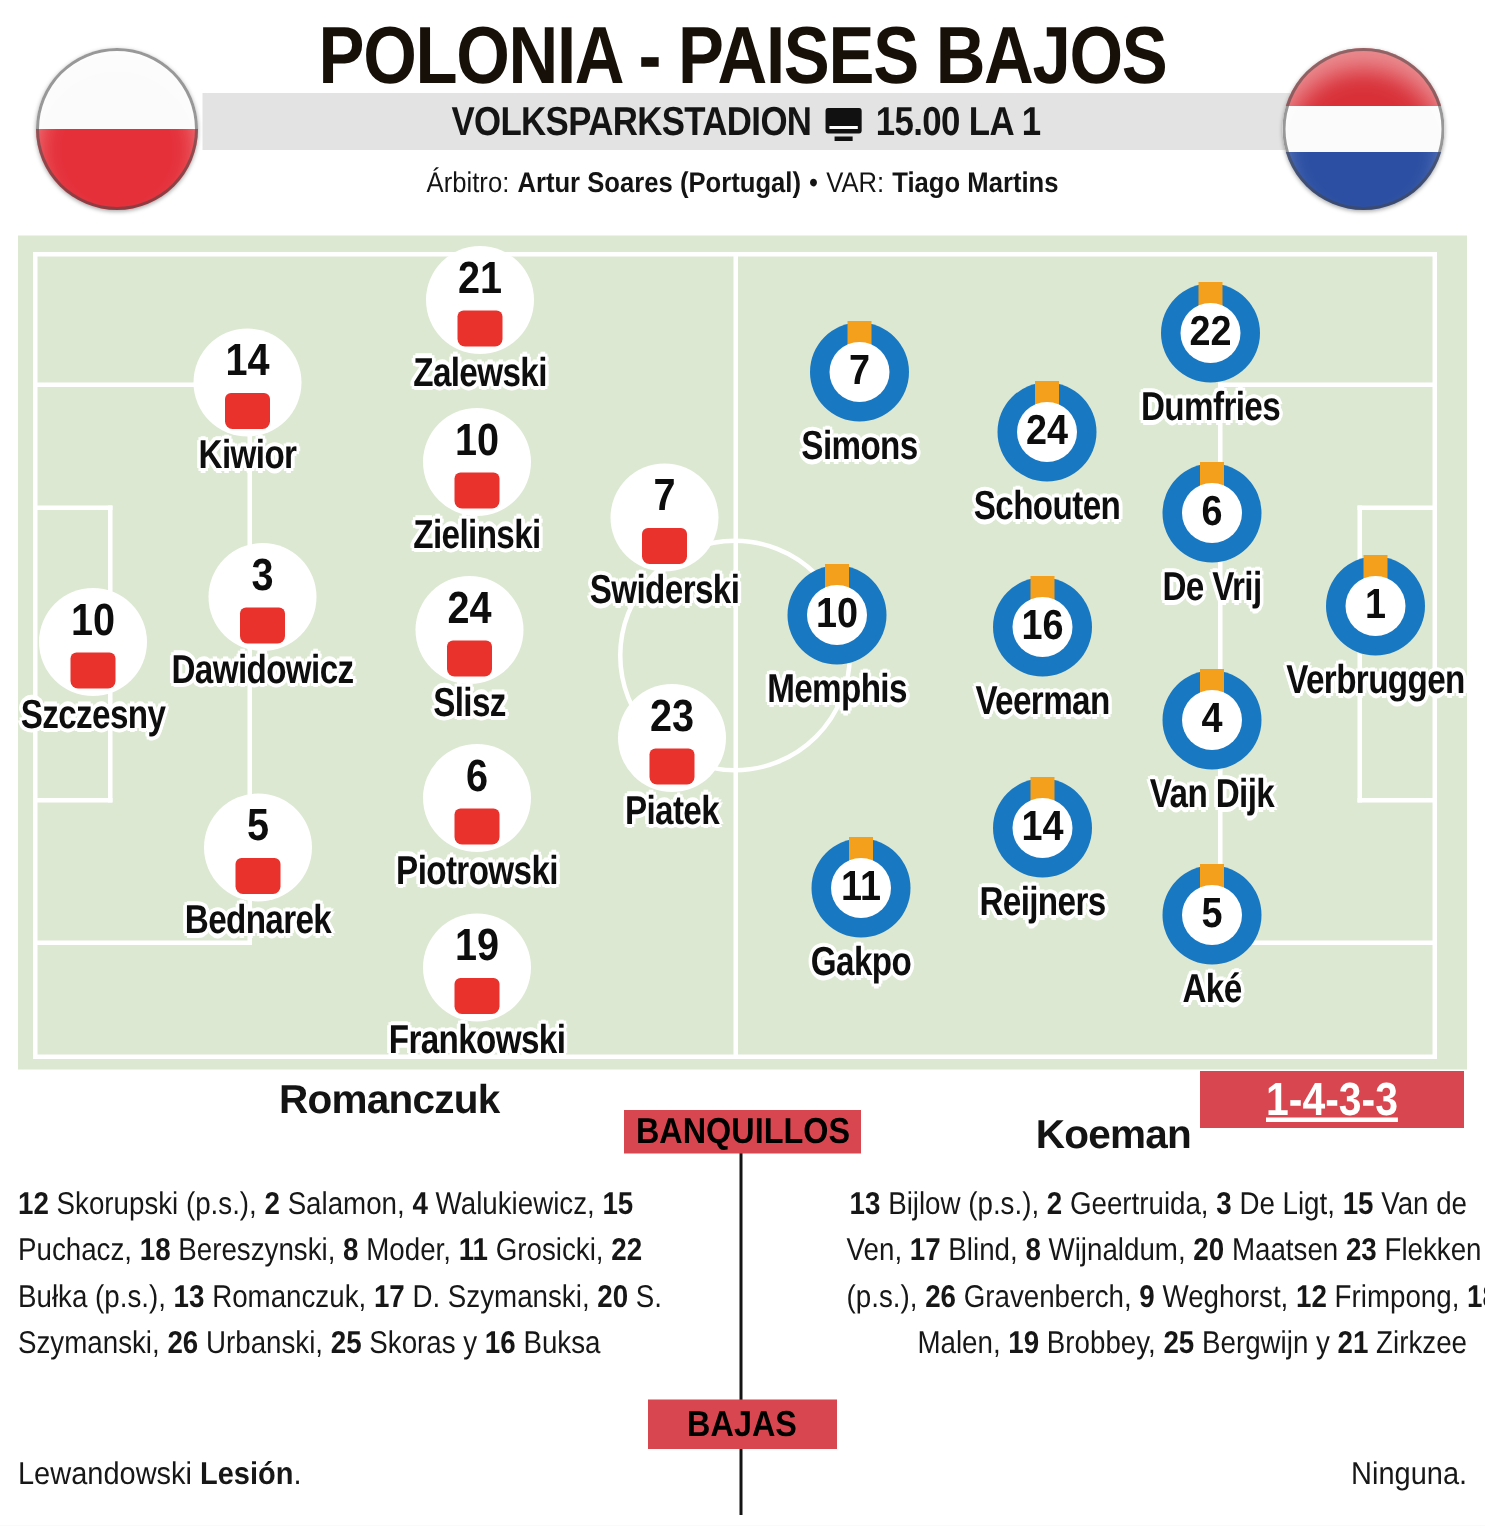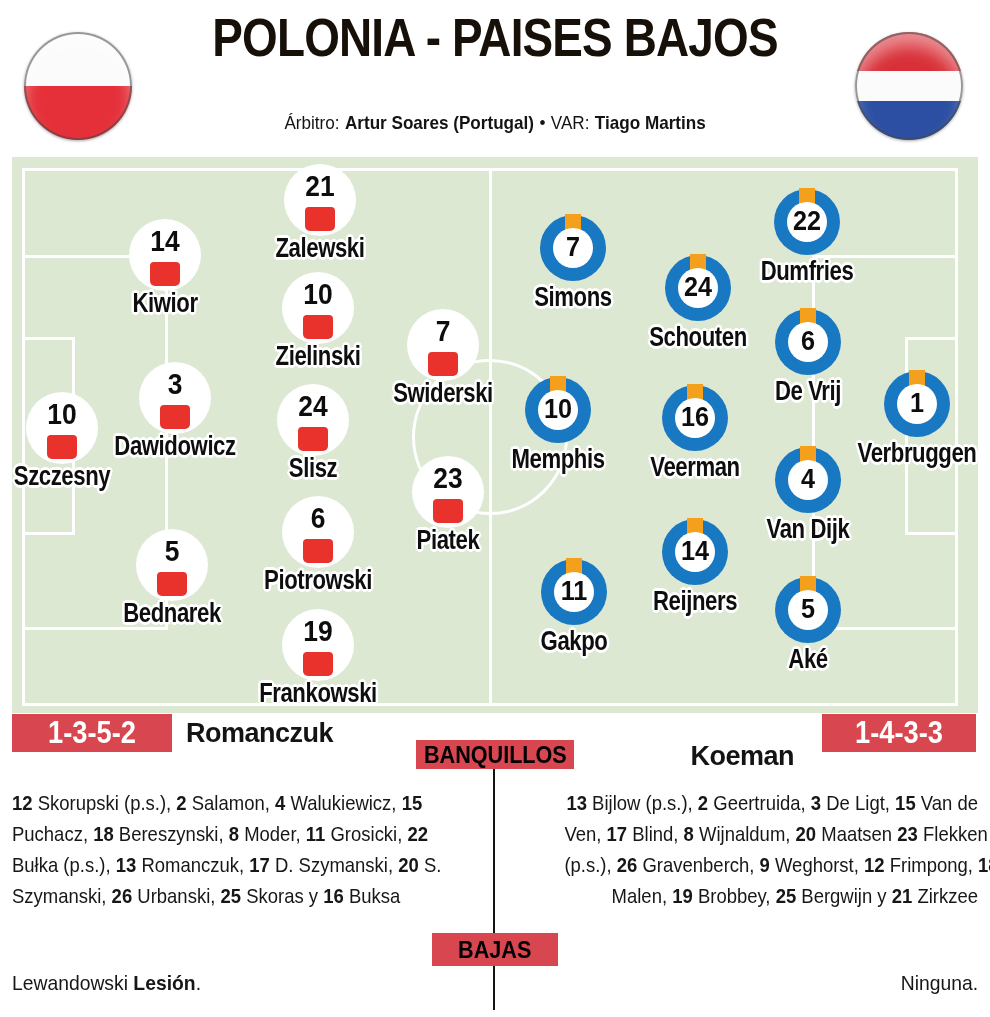--- a/index.html
+++ b/index.html
@@ -57,21 +57,21 @@
          color:#0e0e0e;letter-spacing:-0.5px;transform:scaleX(.82);white-space:nowrap;
          text-shadow:-2px -2px 0 #fff,2px -2px 0 #fff,-2px 2px 0 #fff,2px 2px 0 #fff,
                      -3px 0 0 #fff,3px 0 0 #fff,0 -3px 0 #fff,0 3px 0 #fff;}
   .pname-h{top:33px;} .pname-a{top:34px;}
 
   
   .fbox{position:absolute;top:714px;height:38px;background:#d8474f;color:#fff;z-index:4;
         display:flex;align-items:center;justify-content:center;}
   .fbox span{font-size:31px;font-weight:700;transform:scaleX(.88);letter-spacing:0px;}
   .fbox-left{left:12px;width:160px;}
-  .fbox-right{right:14px;width:154px;}
+  .fbox-right{right:14px;width:176px;text-decoration:underline;}
   .coach{position:absolute;top:714px;height:38px;display:flex;align-items:center;
          font-size:27px;font-weight:700;letter-spacing:-0.5px;}
   .coach-left{left:186px;}
   .coach-right{right:196px;margin-top:23px;}
 
   
   .midbox{position:absolute;left:495px;transform:translateX(-50%);background:#d8474f;color:#000000;z-index:5;
           display:flex;align-items:center;justify-content:center;}
   .midbox span{font-weight:700;transform:scaleX(.9);}
   .banquillos-box{top:740px;width:158px;height:29px;font-size:24px;}
@@ -89,20 +89,27 @@
   .rline{white-space:nowrap;}
 </style>
 </head>
 <body>
 
 <div class="page">
 
   <div class="flag flag-pl"></div>
   <div class="flag flag-nl"></div>
   <div class="title">POLONIA - PAISES BAJOS</div>
+  <div class="stadium-bar">
+    <div class="stadium-inner">
+      <span class="stadium-text">VOLKSPARKSTADION</span>
+      <span class="tv-icon"></span>
+      <span class="stadium-text">15.00 LA 1</span>
+    </div>
+  </div>
   <div class="ref-line">
     <span class="ref-inner">
       <span>Árbitro:</span><span class="bold">Artur Soares (Portugal)</span><span>•</span><span>VAR:</span><span class="bold">Tiago Martins</span>
     </span>
   </div>
 
   <div class="pitch">
     <div class="pbox boundary"></div>
     <div class="pline halfway"></div>
     <div class="center-circle"></div>
@@ -251,23 +258,20 @@
     </div>
       <div class="marker" style="left: 808px; top: 610px;">
       <div class="ring"></div>
       <div class="tab"></div>
       <div class="inner"></div>
       <div class="pnum-a">5</div>
       <div class="pname pname-a">Aké</div>
     </div>
     </div>
 
-  <div class="fbox fbox-left">
-    <span>1-3-5-2</span>
-  </div>
   <div class="coach coach-left">Romanczuk</div>
   <div class="coach coach-right">Koeman</div>
   <div class="fbox fbox-right">
     <span>1-4-3-3</span>
   </div>
 
   <div class="divider"></div>
   <div class="midbox banquillos-box">
     <span>BANQUILLOS</span>
   </div>

